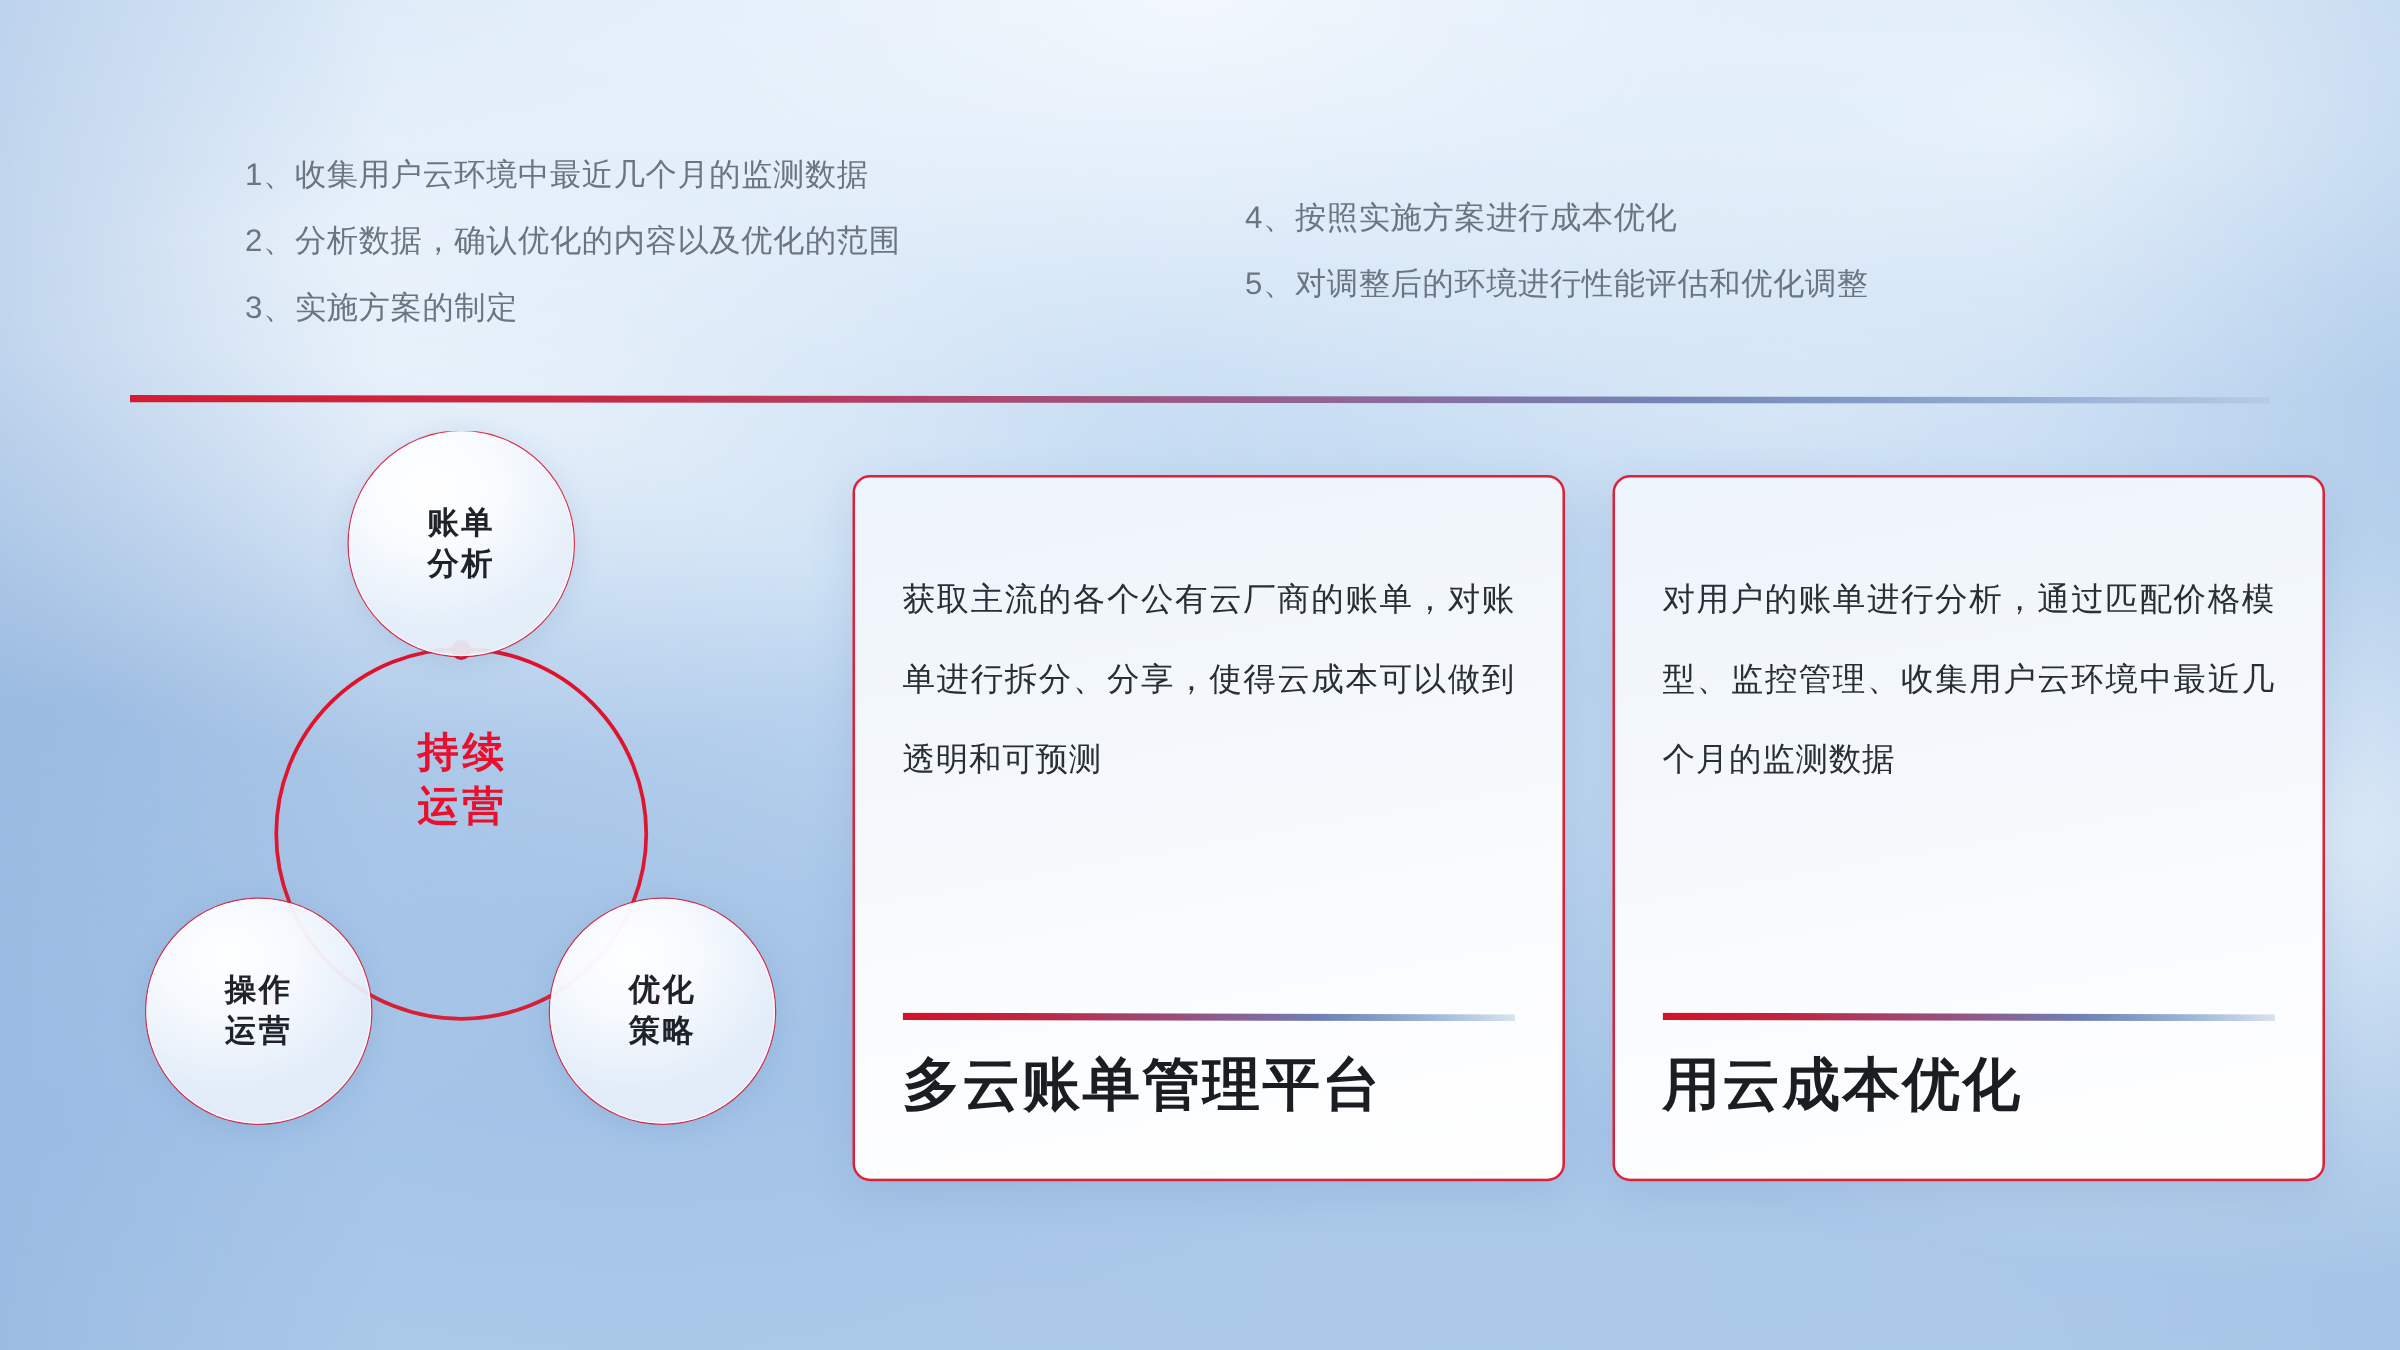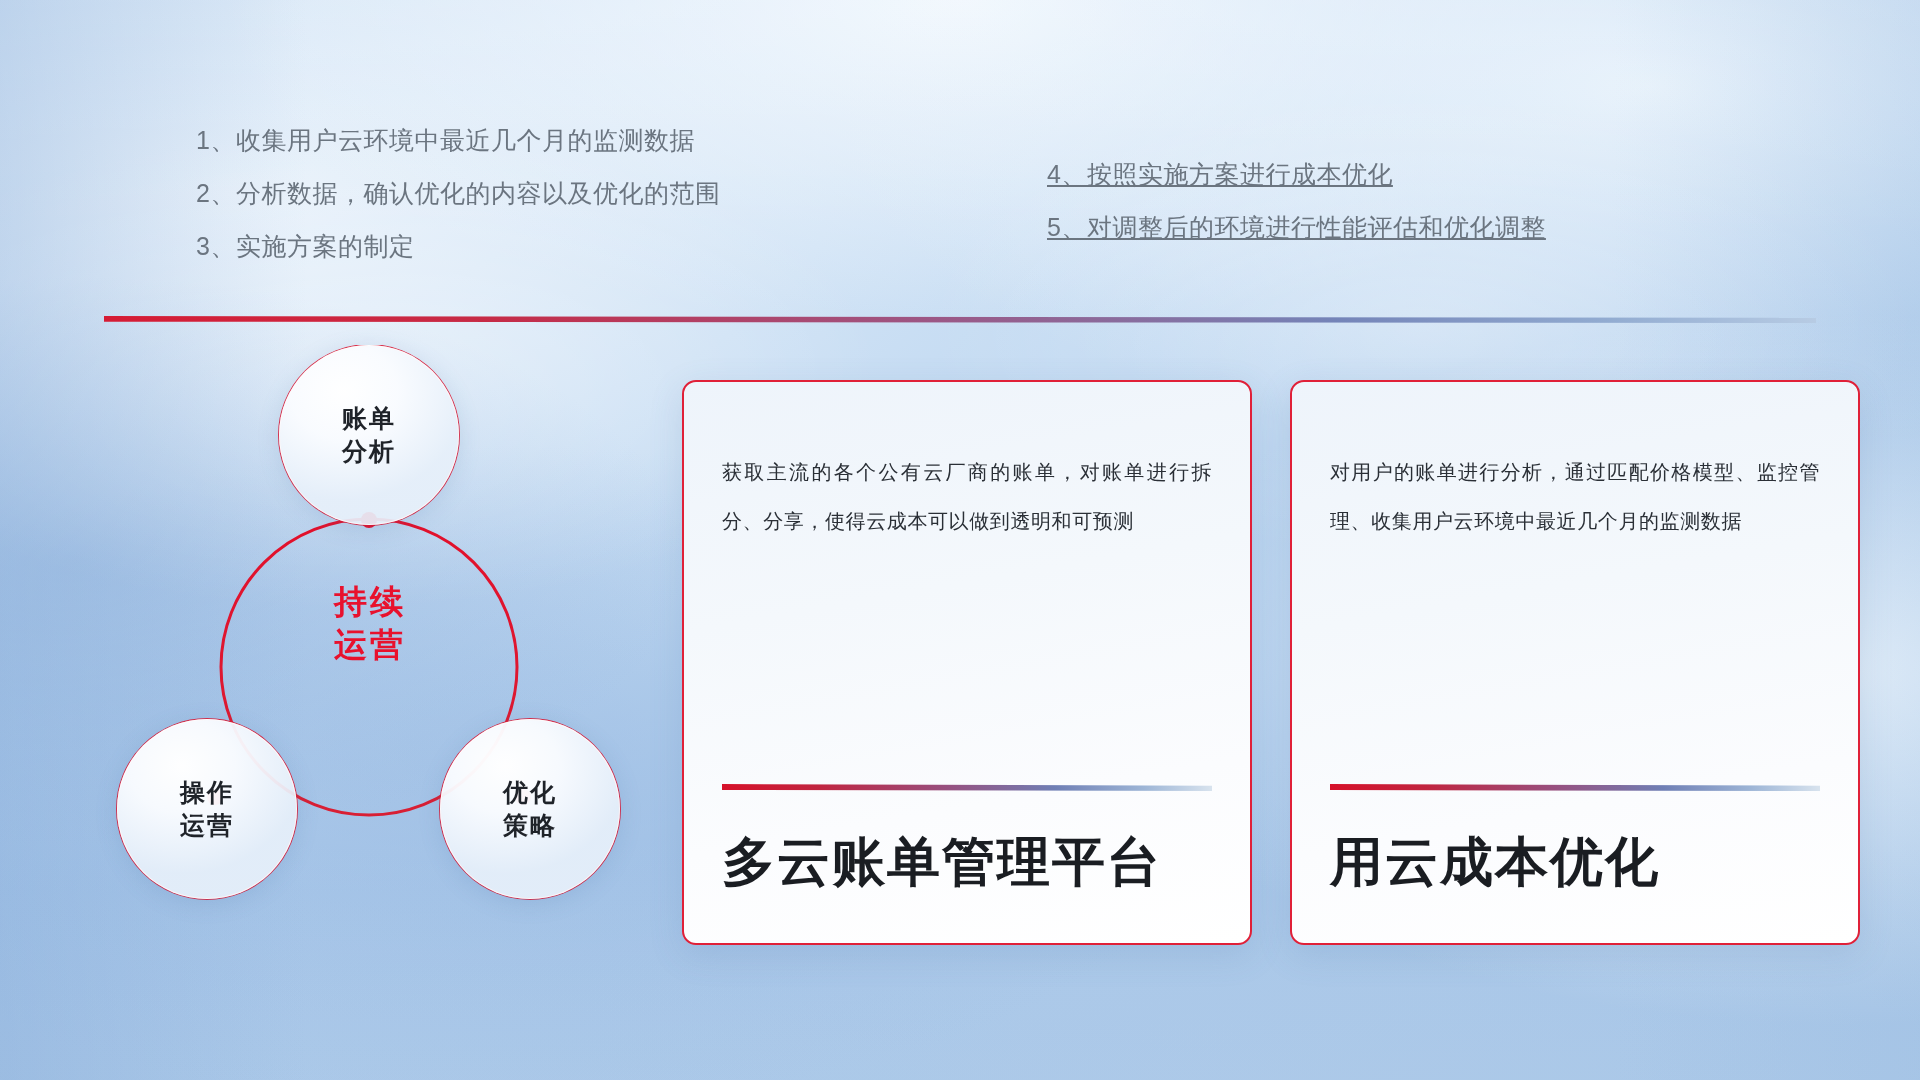--- a/index.html
+++ b/index.html
@@ -35,21 +35,21 @@
   }
   .bg-vig{
     position:absolute;inset:0;
     background:linear-gradient(90deg, rgba(120,160,210,.30) 0%, rgba(120,160,210,0) 16%, rgba(120,160,210,0) 84%, rgba(150,185,222,.22) 100%);
   }
 
   
   .steps{position:absolute;color:#6b7580;font-size:25px;line-height:1;letter-spacing:.5px;}
   .steps .row{white-space:nowrap;margin-bottom:28px;margin-left:44px;}
   #steps-left{left:152px;top:128px;}
-  #steps-right{left:1003px;top:162px;text-decoration:underline;}
+  #steps-right{left:952px;top:162px;}
 
   
   #divider{
     position:absolute;left:104px;top:316px;width:1712px;height:7px;
     background:linear-gradient(90deg,#d6112a 0%,#c5203c 22%,#9a4f7e 48%,#6f7fb5 72%,#8fa9cf 88%,#b7cbe3 100%);
     clip-path:polygon(0 0,100% 26%,100% 100%,0 82%);
     opacity:.95;
   }
 
   
@@ -77,32 +77,32 @@
     border:2px solid #e02038;border-radius:14px;
     background:linear-gradient(170deg,#eef4fb 0%,#f4f8fc 38%,#fbfcfe 72%,#ffffff 100%);
     box-shadow:0 10px 34px rgba(80,120,170,.16);
     box-sizing:border-box;
     display:flex;flex-direction:column;
   }
   #card-1{left:682px;}
   #card-2{left:1290px;}
   .card-body{
     padding:66px 38px 0 38px;
-    color:#2a2f36;font-size:20px;line-height:2.46;letter-spacing:.6px;
+    color:#2a2f36;font-size:26px;line-height:2.46;letter-spacing:.6px;
     text-align:justify;text-justify:inter-ideograph;
     flex:0 0 auto;
   }
   .card-rule{
     margin:auto 38px 0 38px;height:7px;
     background:linear-gradient(90deg,#d6112a 0%,#c02540 20%,#97507f 46%,#6f7fb5 68%,#9db5d6 86%,#d8e3ee 100%);
     clip-path:polygon(0 0,100% 24%,100% 100%,0 86%);
   }
   .card-title{
-    padding:36px 38px 44px 38px;
-    color:#1a1d22;font-weight:bold;font-size:53px;letter-spacing:2px;
+    padding:20px 38px 44px 38px;
+    color:#1a1d22;font-weight:bold;font-size:46px;letter-spacing:2px;
     white-space:nowrap;
   }
 </style>
 </head>
 <body>
 
 <div id="bg">
   <div class="bg-base"></div>
   <div class="bg-l2"></div>
   <div class="bg-l3"></div>

